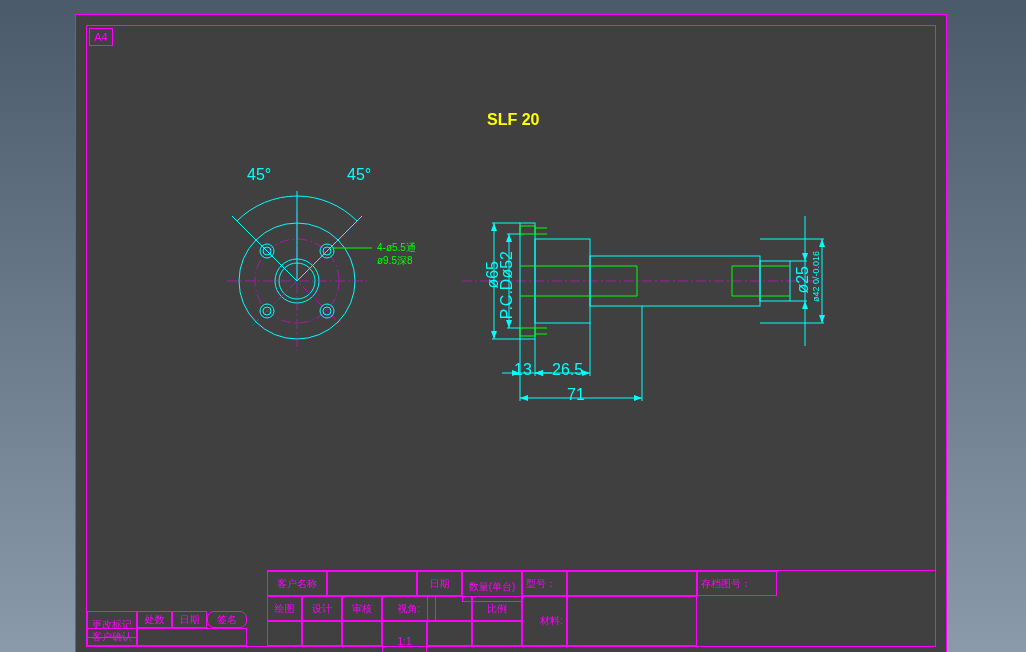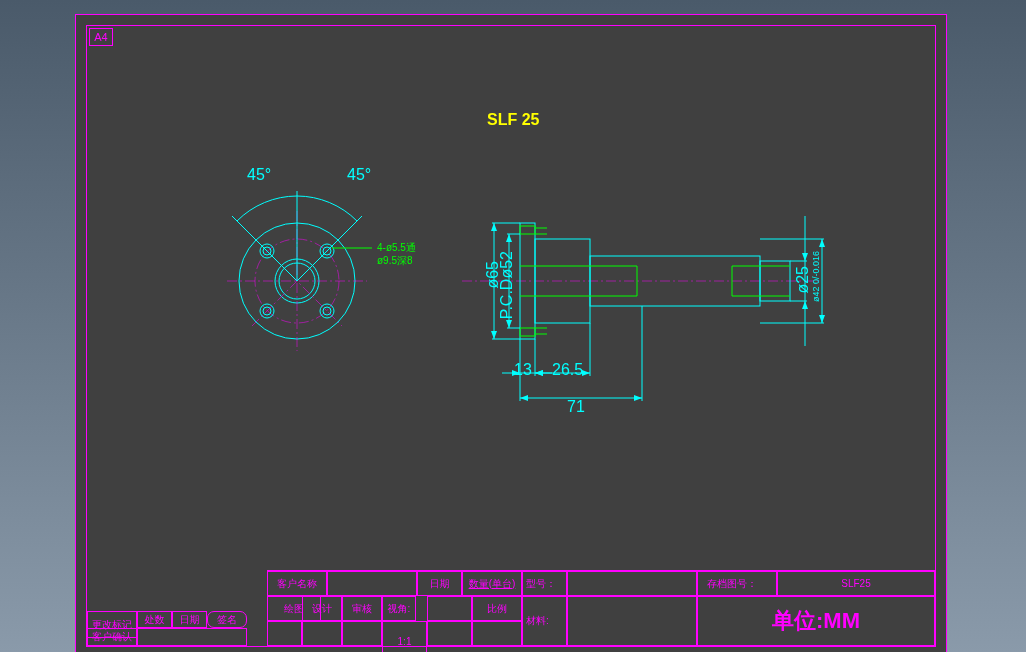--- a/index.html
+++ b/index.html
@@ -98,21 +98,21 @@
   .green-line { stroke: #00ff00; stroke-width: 1; fill: none; }
   .center-line { stroke: #ff00ff; stroke-width: 0.5; stroke-dasharray: 10 3 2 3; fill: none; }
 </style>
 </head>
 <body>
 
 <div class="drawing-frame">
   <div class="inner-frame">
     <div class="a4-label">A4</div>
 
-    <div class="part-title">SLF 25</div>
+    <div class="part-title">SLF 20</div>
 
     <svg style="left:130px; top:140px;" width="200" height="200">
 
       <circle cx="80" cy="115" r="58" class="cyan-line"></circle>
 
       <circle cx="80" cy="115" r="22" class="cyan-line"></circle>
       <circle cx="80" cy="115" r="18" class="cyan-line"></circle>
 
       <circle cx="80" cy="115" r="42" class="center-line"></circle>
 
@@ -215,55 +215,53 @@
       <polygon points="58,222 66,219 66,225" fill="#00ffff"></polygon>
       <polygon points="180,222 172,219 172,225" fill="#00ffff"></polygon>
     </svg>
 
     <div class="dim-text vertical-text" style="left:397px; top:235px;">ø65</div>
     <div class="dim-text vertical-text" style="left:411px; top:225px;">P.C.Dø52</div>
     <div class="dim-text vertical-text" style="left:707px; top:240px;">ø25</div>
     <div class="dim-text vertical-text" style="left:724px; top:225px; font-size:9px;">ø42 0/-0.016</div>
     <div class="dim-text" style="left:427px; top:335px;text-align:right;">13</div>
     <div class="dim-text" style="left:465px; top:335px;">26.5</div>
-    <div class="dim-text" style="left:480px; top:360px;margin-top:12px;">71</div>
+    <div class="dim-text" style="left:480px; top:360px;">71</div>
 
     <div style="position:absolute; bottom:0; left:0; width:160px; height:35px;">
       <div class="tb-cell" style="left:0; top:0; width:50px; height:27px;">更改标记</div>
       <div class="tb-cell" style="left:50px; top:0; width:35px; height:17px;">处数</div>
       <div class="tb-cell" style="left:85px; top:0; width:35px; height:17px;">日期</div>
       <div class="tb-cell" style="left:120px; top:0; width:40px; height:17px;border-radius:7px;">签名</div>
       <div class="tb-cell" style="left:0; top:17px; width:50px; height:18px;">客户确认</div>
       <div class="tb-cell" style="left:50px; top:17px; width:110px; height:18px;"></div>
     </div>
 
     <div class="title-block" style="left:180px;">
 
       <div class="tb-cell" style="left:0; top:0; width:60px; height:25px;text-align:right;">客户名称</div>
       <div class="tb-cell" style="left:60px; top:0; width:90px; height:25px;"></div>
       <div class="tb-cell" style="left:150px; top:0; width:45px; height:25px;">日期</div>
-      <div class="tb-cell" style="left:195px; top:0; width:60px; height:25px;text-decoration:underline;">数量(单台)</div>
+      <div class="tb-cell" style="left:195px; top:0; width:60px; height:31px;">数量(单台)</div>
       <div class="tb-cell" style="left:255px; top:0; width:45px; height:25px; justify-content:flex-start; padding-left:3px;">型号：</div>
       <div class="tb-cell" style="left:300px; top:0; width:130px; height:25px;"></div>
-      <div class="tb-cell" style="left:430px; top:0; width:80px; height:25px; justify-content:flex-start; padding-left:9px;">存档图号：</div>
-      <div class="tb-cell" style="left:510px; top:0; width:158px; height:25px;">SLF25</div>
-
-      <div class="tb-cell" style="left:0; top:25px; width:54px; height:25px;">绘图</div>
+      <div class="tb-cell" style="left:430px; top:0; width:80px; height:25px; justify-content:flex-start; padding-left:3px;">存档图号：</div>
+
+      <div class="tb-cell" style="left:0; top:25px; width:35px; height:25px;">绘图</div>
       <div class="tb-cell" style="left:35px; top:25px; width:40px; height:25px;">设计</div>
       <div class="tb-cell" style="left:75px; top:25px; width:40px; height:25px;">审核</div>
-      <div class="tb-cell" style="left:115px; top:25px; width:34px; height:25px;">视角:</div>
+      <div class="tb-cell" style="left:115px; top:25px; width:54px; height:25px;">视角:</div>
       <div class="tb-cell" style="left:160px; top:25px; width:45px; height:25px;"></div>
       <div class="tb-cell" style="left:205px; top:25px; width:50px; height:25px;">比例</div>
-      <div class="tb-cell" style="left:255px; top:25px; width:45px; height:50px; justify-content:flex-start; padding-left:3px;">材料:</div>
+      <div class="tb-cell" style="left:255px; top:25px; width:45px; height:50px; justify-content:flex-start; padding-left:17px;">材料:</div>
       <div class="tb-cell" style="left:300px; top:25px; width:130px; height:50px;"></div>
 
       <div class="tb-cell" style="left:0; top:50px; width:35px; height:25px;"></div>
       <div class="tb-cell" style="left:35px; top:50px; width:40px; height:25px;"></div>
       <div class="tb-cell" style="left:75px; top:50px; width:40px; height:25px;"></div>
       <div class="tb-cell" style="left:115px; top:50px; width:45px; height:41px;">1:1</div>
       <div class="tb-cell" style="left:160px; top:50px; width:45px; height:25px;"></div>
       <div class="tb-cell" style="left:205px; top:50px; width:50px; height:25px;"></div>
 
-      <div class="tb-cell tb-big-text" style="left:430px; top:25px; width:238px; height:50px;">单位:MM</div>
     </div>
 
   </div>
 </div>
 
 </body></html>

